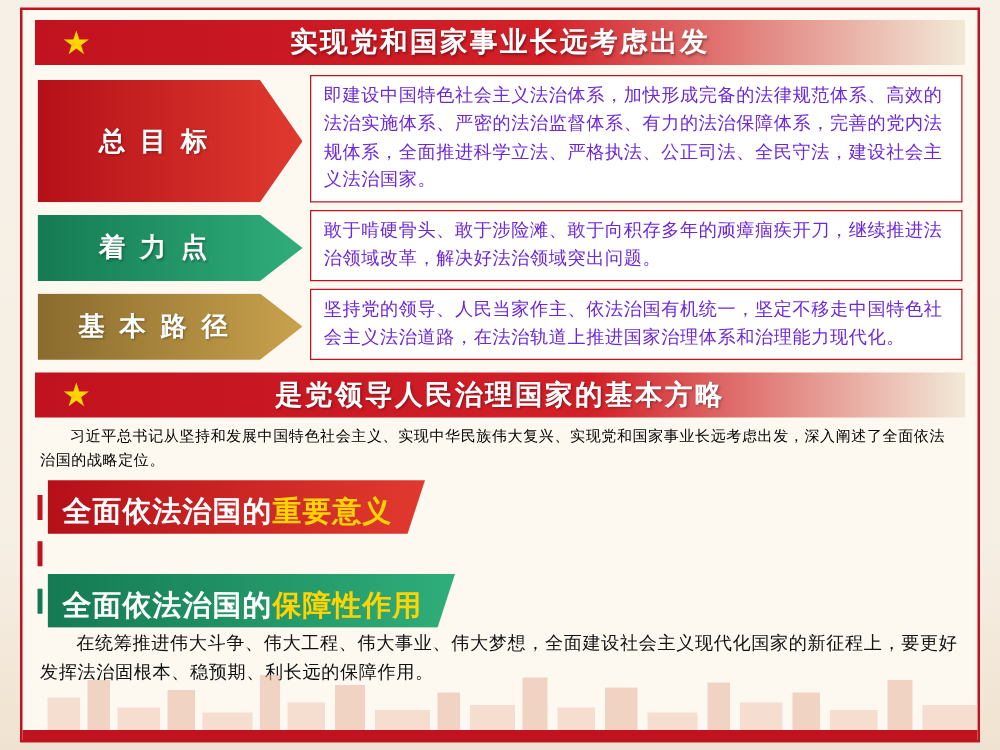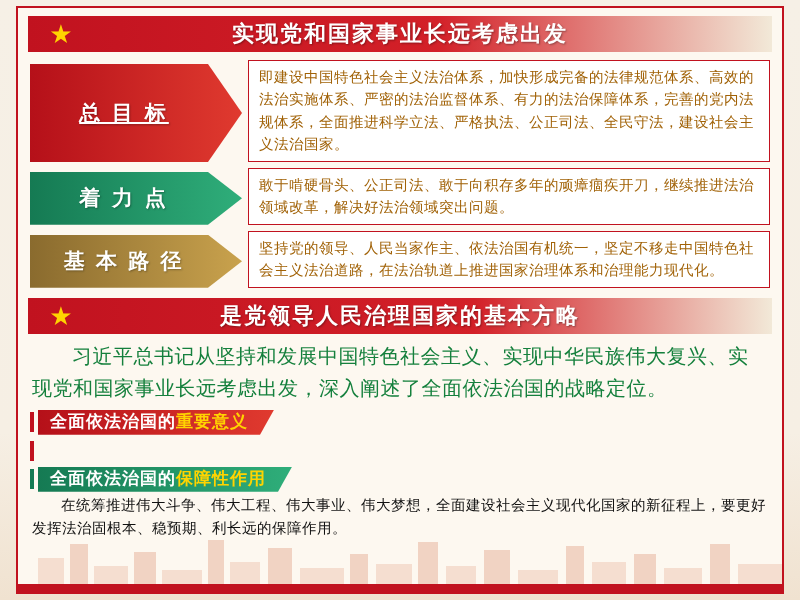--- a/index.html
+++ b/index.html
@@ -68,55 +68,55 @@
   .arrow {
     position: relative;
     width: 212px; min-height: 38px;
     display: flex; align-items: center; justify-content: center;
     color: #fff; font-size: 21px; font-weight: bold; letter-spacing: 3px;
     text-shadow: 1px 1px 2px rgba(0,0,0,0.3);
     clip-path: polygon(0 0, calc(100% - 34px) 0, 100% 50%, calc(100% - 34px) 100%, 0 100%);
     padding-right: 24px;
     margin-top: 4px;
   }
-  .arrow.a1 { background: linear-gradient(90deg,#b51019,#e03a2f); text-decoration: underline; }
+  .arrow.a1 { background: linear-gradient(90deg,#b51019,#e03a2f); }
   .arrow.a2 { background: linear-gradient(90deg,#157a53,#2fae7a); text-align: right; }
-  .arrow.a3 { background: linear-gradient(90deg,#8a6b2e,#c9a24d); font-family: Liberation Serif, serif; }
+  .arrow.a3 { background: linear-gradient(90deg,#8a6b2e,#c9a24d); }
 
   .rowbox {
     flex: 1;
     border: 1px solid #c1121f;
     background: #fff;
     margin-left: 6px;
     padding: 5px 10px 5px 10px;
     font-size: 14.5px;
     line-height: 1.55;
-    color: #a16207;
+    color: #6d28d9;
     letter-spacing: 0.5px;
   }
   .rowbox.tall { min-height: 92px; }
   .indent { display: inline-block; width: 2em; }
 
   
   .lead {
     margin: 6px 14px 2px 14px;
-    font-size: 20px; line-height: 1.6; color: #15803d;
+    font-size: 12px; line-height: 1.6; color: #000000;
     letter-spacing: 0.5px;
   }
   .subrow { margin: 6px 12px 0 12px; position: relative; }
   .subhead {
     display: flex; align-items: center;
   }
   .tick { width: 4px; height: 20px; margin-right: 4px; }
   .tick.r { background: #c1121f; }
   .tick.g { background: #157a53; }
   .subbar {
     display: inline-block;
-    padding: 0 14px 2px 12px;
-    color: #fff; font-size: 17px; font-weight: bold; letter-spacing: 1px;
+    padding: 10px 14px 2px 12px;
+    color: #fff; font-size: 23px; font-weight: bold; letter-spacing: 1px;
     clip-path: polygon(0 0, 100% 0, calc(100% - 14px) 100%, 0 100%);
     padding-right: 26px;
   }
   .subbar.r { background: linear-gradient(90deg,#b51019,#e03a2f); }
   .subbar.g { background: linear-gradient(90deg,#157a53,#2fae7a); }
   .subbar .hl { color: #ffd400; }
   .subbody {
     margin-top: 2px;
     font-size: 14.5px; line-height: 1.6; color: #111;
     letter-spacing: 0.5px;
@@ -136,21 +136,21 @@
 
     <div class="rows">
 
       <div class="row">
         <div class="arrow a1">总 目 标</div>
         <div class="rowbox tall">即建设中国特色社会主义法治体系，加快形成完备的法律规范体系、高效的法治实施体系、严密的法治监督体系、有力的法治保障体系，完善的党内法规体系，全面推进科学立法、严格执法、公正司法、全民守法，建设社会主义法治国家。</div>
       </div>
 
       <div class="row">
         <div class="arrow a2">着 力 点</div>
-        <div class="rowbox">敢于啃硬骨头、公正司法、敢于向积存多年的顽瘴痼疾开刀，继续推进法治领域改革，解决好法治领域突出问题。</div>
+        <div class="rowbox">敢于啃硬骨头、敢于涉险滩、敢于向积存多年的顽瘴痼疾开刀，继续推进法治领域改革，解决好法治领域突出问题。</div>
       </div>
 
       <div class="row">
         <div class="arrow a3">基 本 路 径</div>
         <div class="rowbox">坚持党的领导、人民当家作主、依法治国有机统一，坚定不移走中国特色社会主义法治道路，在法治轨道上推进国家治理体系和治理能力现代化。</div>
       </div>
 
     </div>
 
     <div class="banner b2" style="margin-top:10px">

